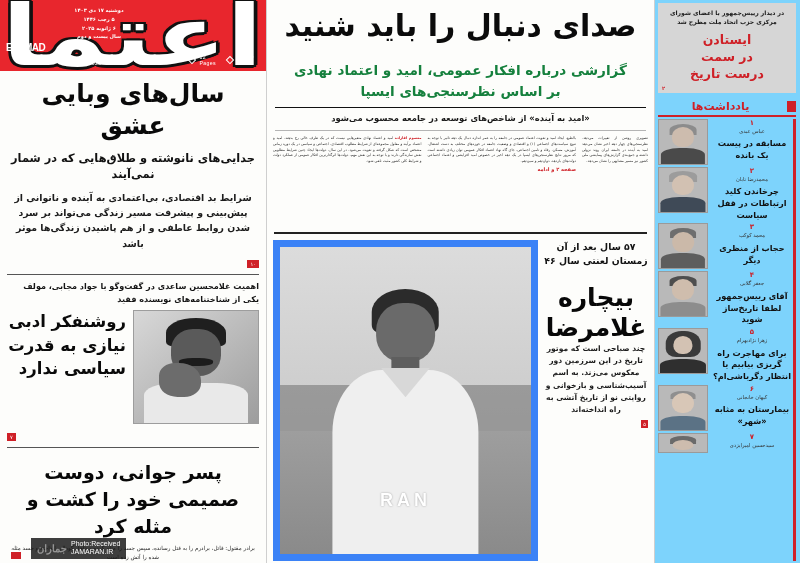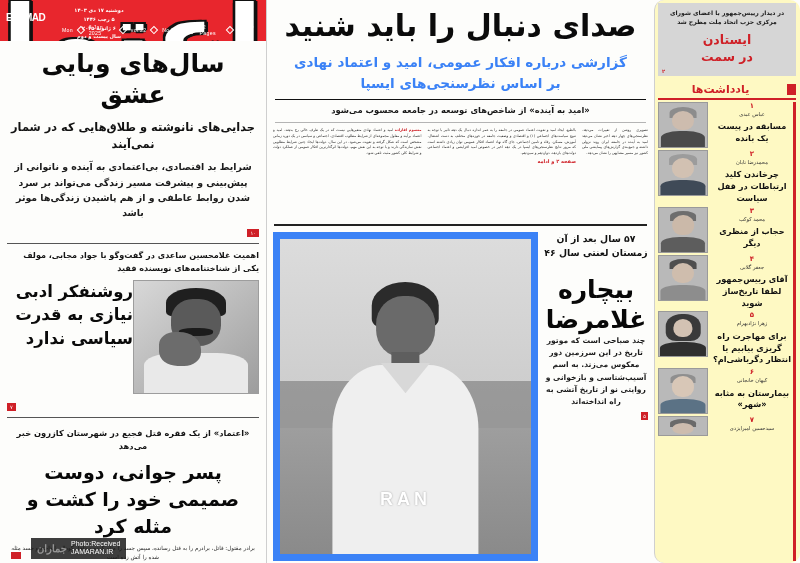--- a/index.html
+++ b/index.html
@@ -19,24 +19,24 @@
     background:#fdfdfb;
     box-sizing:border-box;
   }
 
   
   .col-right{
     width:146px;
     flex:0 0 146px;
     box-sizing:border-box;
     padding:3px 4px 2px 3px;
-    background:#fef9c3;
+    background:#7dd3fc;
     border-left:1px solid #cfcfcf;
     position:relative;
-    display:flex;flex-direction:column;border-radius:10px;
+    display:flex;flex-direction:column;
   }
   .pres-box{
     background:#d6d6d6;
     padding:5px 6px 10px 6px;
     position:relative;
     text-align:center;
   }
   .pres-kicker{
     font-size:6.1px;line-height:1.55;
     color:#1a1a1a;font-weight:bold;
@@ -124,23 +124,23 @@
     font-weight:bold;
     color:#0b0b0b;
     line-height:1.18;
     letter-spacing:-0.5px;
     margin-top:4px;
   }
   .main-sub{
     text-align:center;
     font-size:13.6px;
     font-weight:bold;
-    color:#3b82f6;
+    color:#15803d;
     line-height:1.5;
-    margin-top:9px;
+    margin-top:17px;
   }
   .main-rule{
     height:1px;background:#111;margin:6px 2px 0 2px;
   }
   .main-strap{
     text-align:center;
     font-size:8.4px;
     font-weight:bold;
     color:#1a1a1a;
     margin-top:5px;
@@ -277,21 +277,21 @@
   .pg-badge{
     display:inline-block;font-size:5.2px;color:#fff;background:#cf2027;
     padding:1px 3px;
   }
   .rule-left{height:1px;background:#555;margin:4px 0 5px 0;}
 
   .art2-kicker{
     font-size:8.1px;font-weight:bold;color:#151515;
     line-height:1.58;
   }
-  .art2-wrap{display:flex;flex-direction:row;gap:0;margin-top:5px;}
+  .art2-wrap{display:flex;flex-direction:row;gap:7px;margin-top:5px;}
   .art2-title{
     flex:1;text-align:right;
     font-size:16.5px;font-weight:bold;color:#0a0a0a;
     line-height:1.42;
   }
   .art2-photo{
     flex:0 0 124px;height:112px;
     background:#c3c3c3;border:1px solid #9d9d9d;
     position:relative;overflow:hidden;
   }
@@ -340,20 +340,21 @@
 
 <div class="page">
 
   <div class="col-right">
 
     <div class="pres-box">
       <div class="pres-kicker">در دیدار رییس‌جمهور با اعضای شورای مرکزی حزب اتحاد ملت مطرح شد</div>
       <div class="pres-title">
         <div>ایستادن</div>
         <div>در سمت</div>
+        <div>درست تاریخ</div>
       </div>
       <div class="pres-page-num">۲</div>
     </div>
 
     <div class="notes-head-wrap">
       <div class="notes-red-sq"></div>
       <div class="notes-head">یادداشت‌ها</div>
     </div>
 
     <div class="notes-list">
@@ -560,21 +561,20 @@
             <div class="a2-hand"></div>
           </div>
           <div class="art2-title">روشنفکر ادبی نیازی به قدرت سیاسی ندارد</div>
         </div>
         <div style="text-align:left;"><span class="pg-badge">۷</span></div>
       </div>
 
       <div class="rule-left"></div>
 
       <div style="position:relative;flex:1;">
-        <div class="art3-kicker">«اعتماد» از یک فقره قتل فجیع در شهرستان کازرون خبر می‌دهد</div>
         <div class="art3-title">پسر جوانی، دوست صمیمی خود را کشت و مثله کرد</div>
         <div class="art3-body">برادر مقتول: قاتل، برادرم را به قتل رسانده، سپس جسد را مثله کرده و داخل گودالی انداخته و جسد مثله شده را آتش زده است</div>
         <div class="watermark">
           <span class="wm-logo">جماران</span>
           <span class="wm-text">
             <span>Photo:Received</span><br>
             <span>JAMARAN.IR</span>
           </span>
         </div>
         <div class="left-footer-badge"></div>

